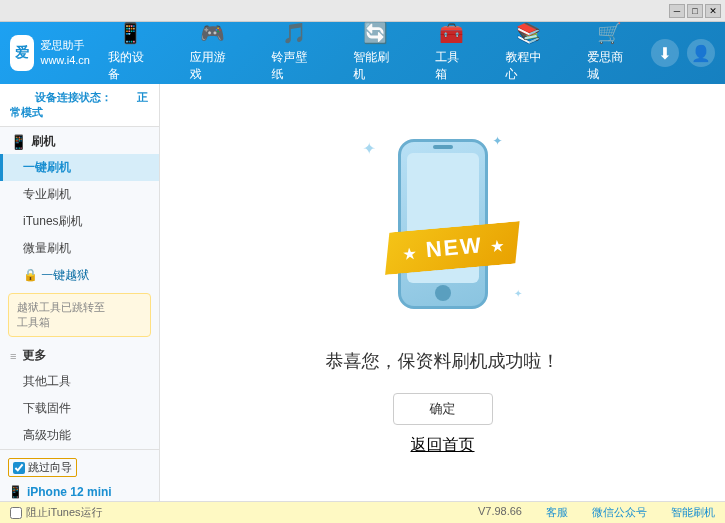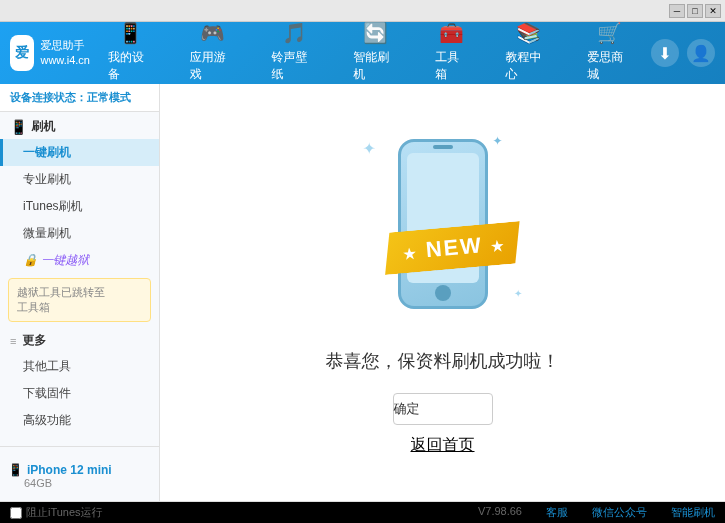--- a/index.html
+++ b/index.html
@@ -87,21 +87,21 @@
       flex-direction: column;
       overflow: hidden;
     }
     .status-bar {
       padding: 6px 10px;
       font-size: 11px;
       color: #555;
       border-bottom: 1px solid #e0e0e0;
       background: #fff;
     }
-    .status-bar span { color: #1a8fd1; font-weight: bold; }
+    .status-bar span { color: #1a8fd1; font-weight: bold; margin-left: 25px; }
 
     .sidebar-section-header {
       display: flex; align-items: center; gap: 4px;
       padding: 6px 10px 4px;
       font-size: 12px; color: #333; font-weight: bold;
     }
     .sidebar-section-icon { color: #1a8fd1; font-size: 14px; }
 
     .sidebar-item {
       padding: 5px 10px 5px 20px;
@@ -208,34 +208,34 @@
     .confirm-btn {
       width: 100px;
       height: 32px;
       background: #fff;
       border: 1px solid #ccc;
       border-radius: 4px;
       cursor: pointer;
       font-size: 13px;
       color: #333;
       margin-bottom: 10px;
-      display: flex; align-items: center; 
+      display: flex; align-items: center; justify-content: center;
     }
 
     .back-link {
       font-size: 16px;
       color: #000000;
       cursor: pointer;
       text-decoration: underline;
     }
 
     
     .bottom-bar {
       height: 22px;
-      background: #000000;
+      background: #fef9c3;
       border-top: 1px solid #ddd;
       display: flex;
       align-items: center;
       padding: 0 10px;
       font-size: 11px;
       color: #666;
     }
     .bottom-bar-left { display: flex; align-items: center; gap: 4px; }
     .bottom-bar-right { margin-left: auto; display: flex; gap: 24px; }
     .bottom-link { color: #1a8fd1; cursor: pointer; }
@@ -317,21 +317,21 @@
     <div class="sidebar-item">
       <span>专业刷机</span>
     </div>
     <div class="sidebar-item">
       <span>iTunes刷机</span>
     </div>
     <div class="sidebar-item">
       <span>微量刷机</span>
     </div>
 
-    <div class="sidebar-item" style="color:#8b5cf6; cursor:default;font-style:italic;">
+    <div class="sidebar-item" style="color:#0369a1; cursor:default;">
       🔒 <span>一键越狱</span>
     </div>
 
     <div class="sidebar-notice">
       <div>越狱工具已跳转至</div>
       <div>工具箱</div>
     </div>
 
     <div class="sidebar-divider">
       <span style="font-size:11px; color:#999; margin-right:2px;">≡</span>
@@ -343,20 +343,24 @@
     </div>
     <div class="sidebar-item">
       <span>下载固件</span>
     </div>
     <div class="sidebar-item">
       <span>高级功能</span>
     </div>
 
     <div class="sidebar-bottom">
       <div class="checkbox-row">
+        <div class="checkbox-item">
+          <input type="checkbox" class="cb" checked="" style="">
+          <span>跳过向导</span>
+        </div>
       </div>
       <div class="device-info">
         <div class="device-name">
           <span>📱</span>
           <span>iPhone 12 mini</span>
         </div>
         <div class="device-detail">64GB</div>
 
       </div>
     </div>

